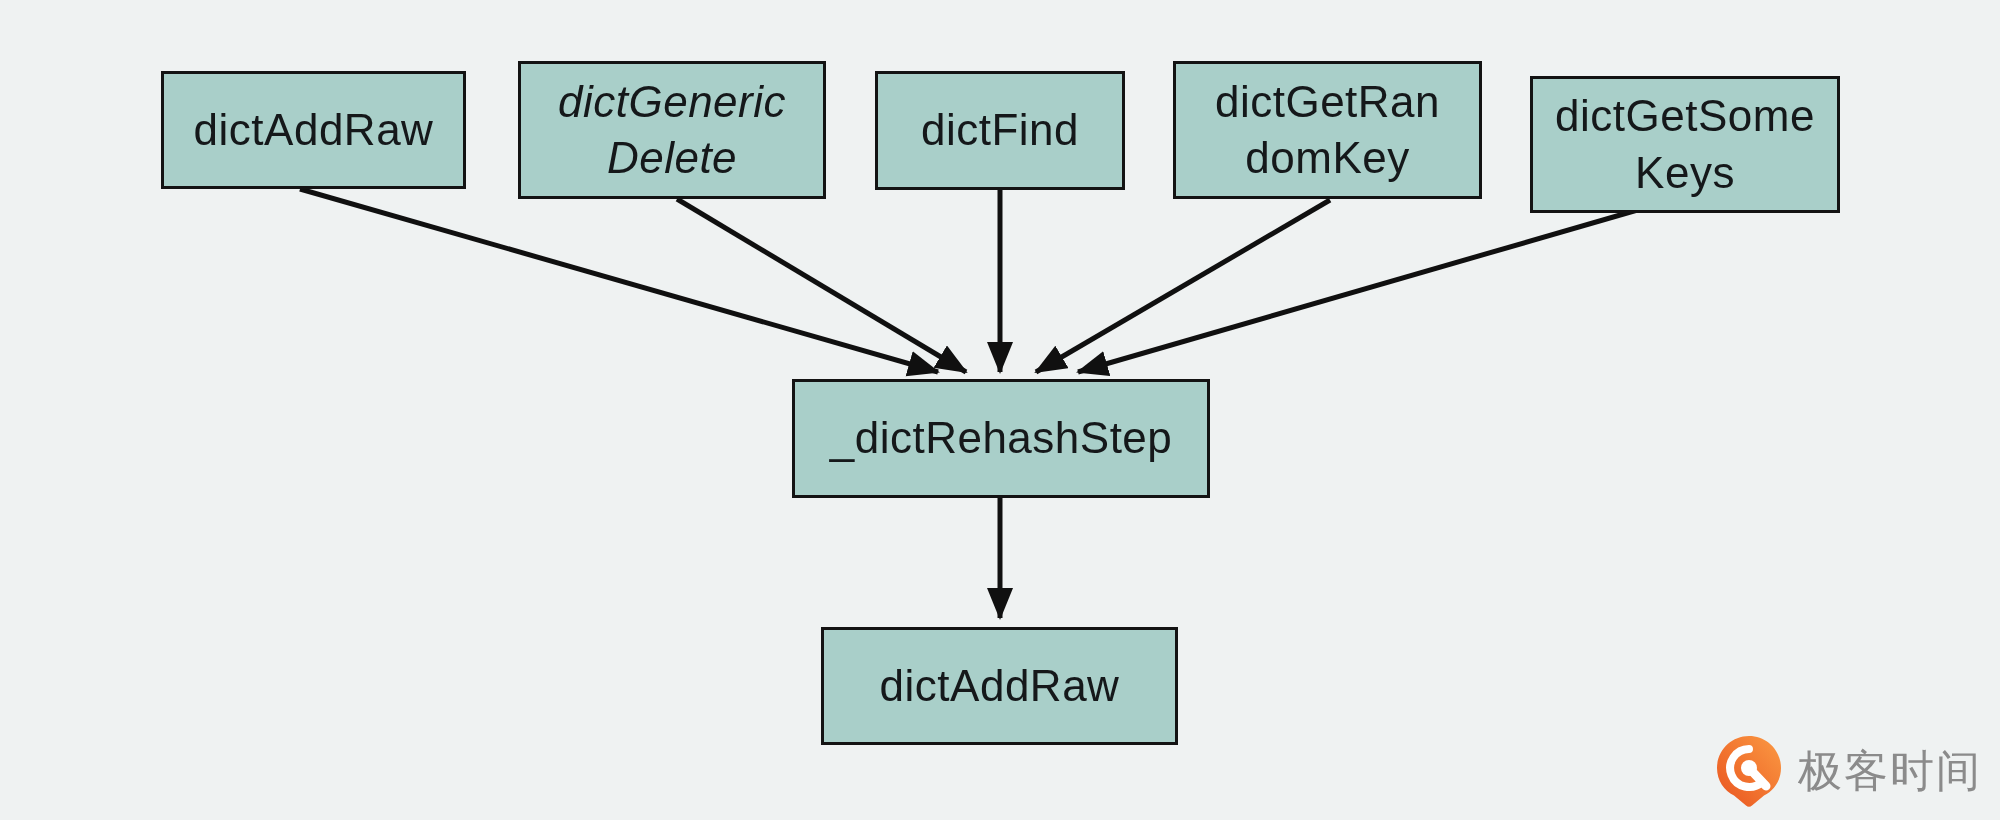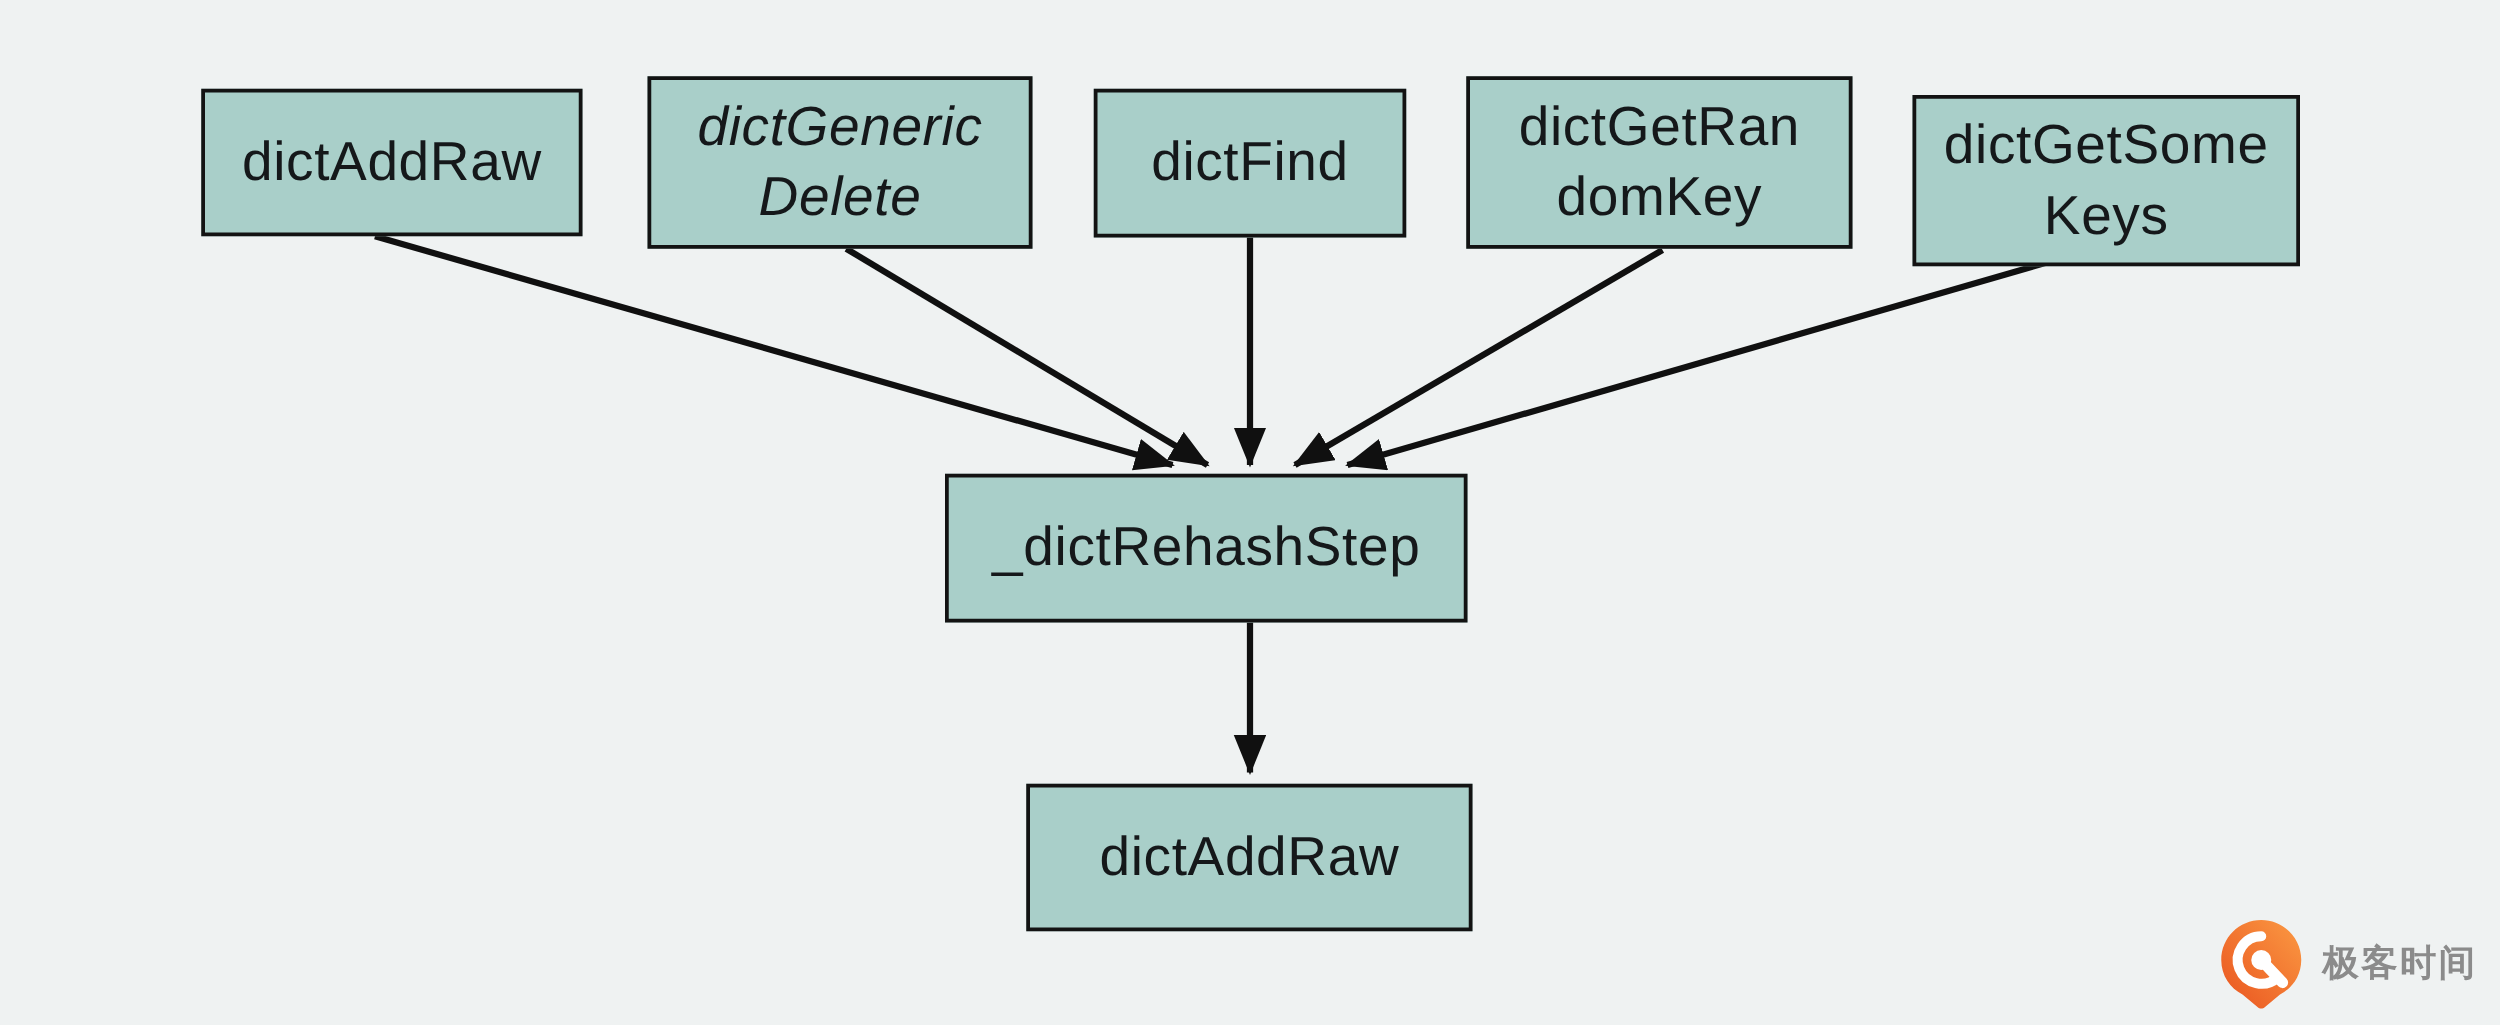--- a/index.html
+++ b/index.html
@@ -28,30 +28,30 @@
     color:var(--node-text);
     font-size:44px;line-height:1.28;
     text-align:center;white-space:pre-line;
     letter-spacing:0.5px;
   }
   .node-dictAddRaw      {left:161px; top:71px;  width:305px; height:118px;}
   .node-dictGenericDelete{left:518px; top:61px;  width:308px; height:138px;font-style:italic;}
   .node-dictFind        {left:875px; top:71px;  width:250px; height:119px;}
   .node-dictGetRandomKey{left:1173px;top:61px;  width:309px; height:138px;}
   .node-dictGetSomeKeys {left:1530px;top:62px;  width:310px; height:137px;margin-top:14px;}
-  .node-dictRehashStep  {left:756px; top:379px; width:418px; height:119px;}
+  .node-dictRehashStep  {left:792px; top:379px; width:418px; height:119px;}
   .node-dictRehash      {left:821px; top:627px; width:357px; height:118px;}
   .logo{
     position:absolute;z-index:3;
     right:18px;bottom:12px;
     display:flex;align-items:center;gap:14px;
   }
   .logo-text{
     color:var(--logo-text);
-    font-size:29px;font-weight:700;
+    font-size:44px;font-weight:400;
     letter-spacing:2px;
   }
 </style>
 </head>
 <body>
 
 <div class="canvas">
 
   <svg class="edges" width="2000" height="820" viewBox="0 0 2000 820">
     <defs>

